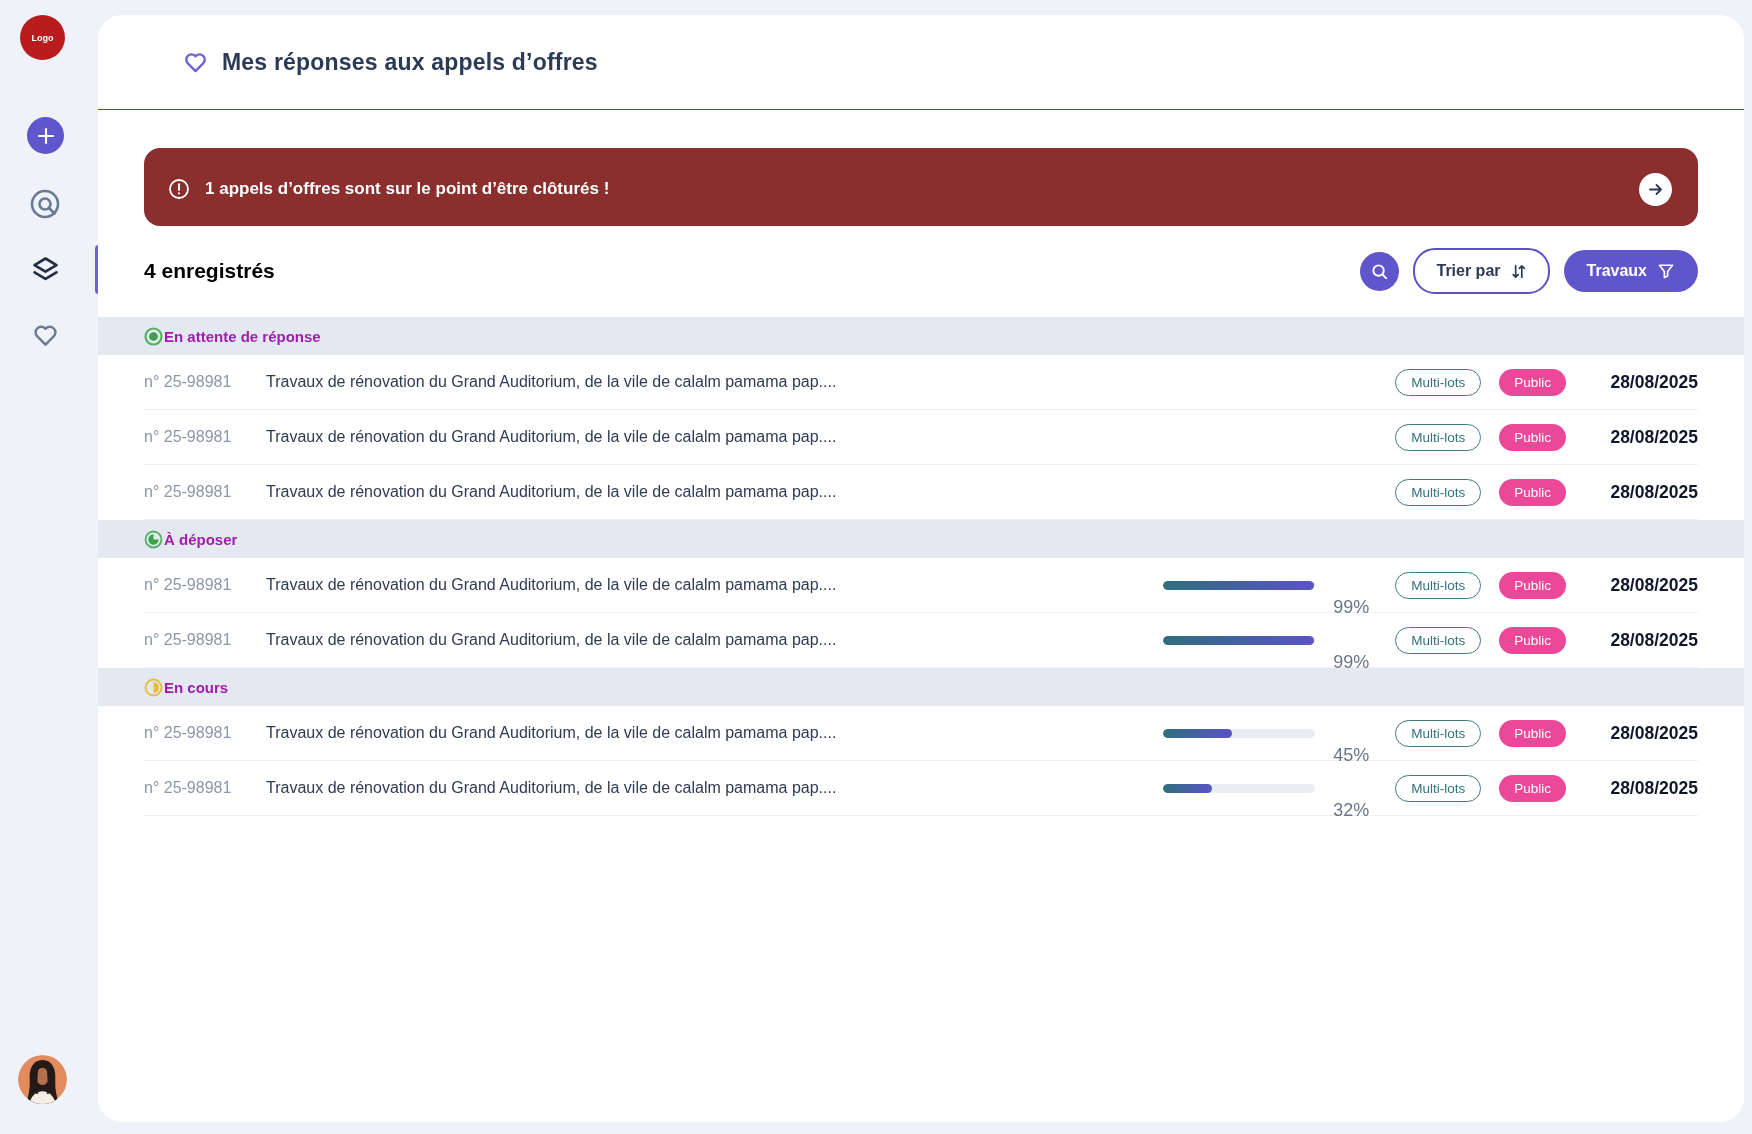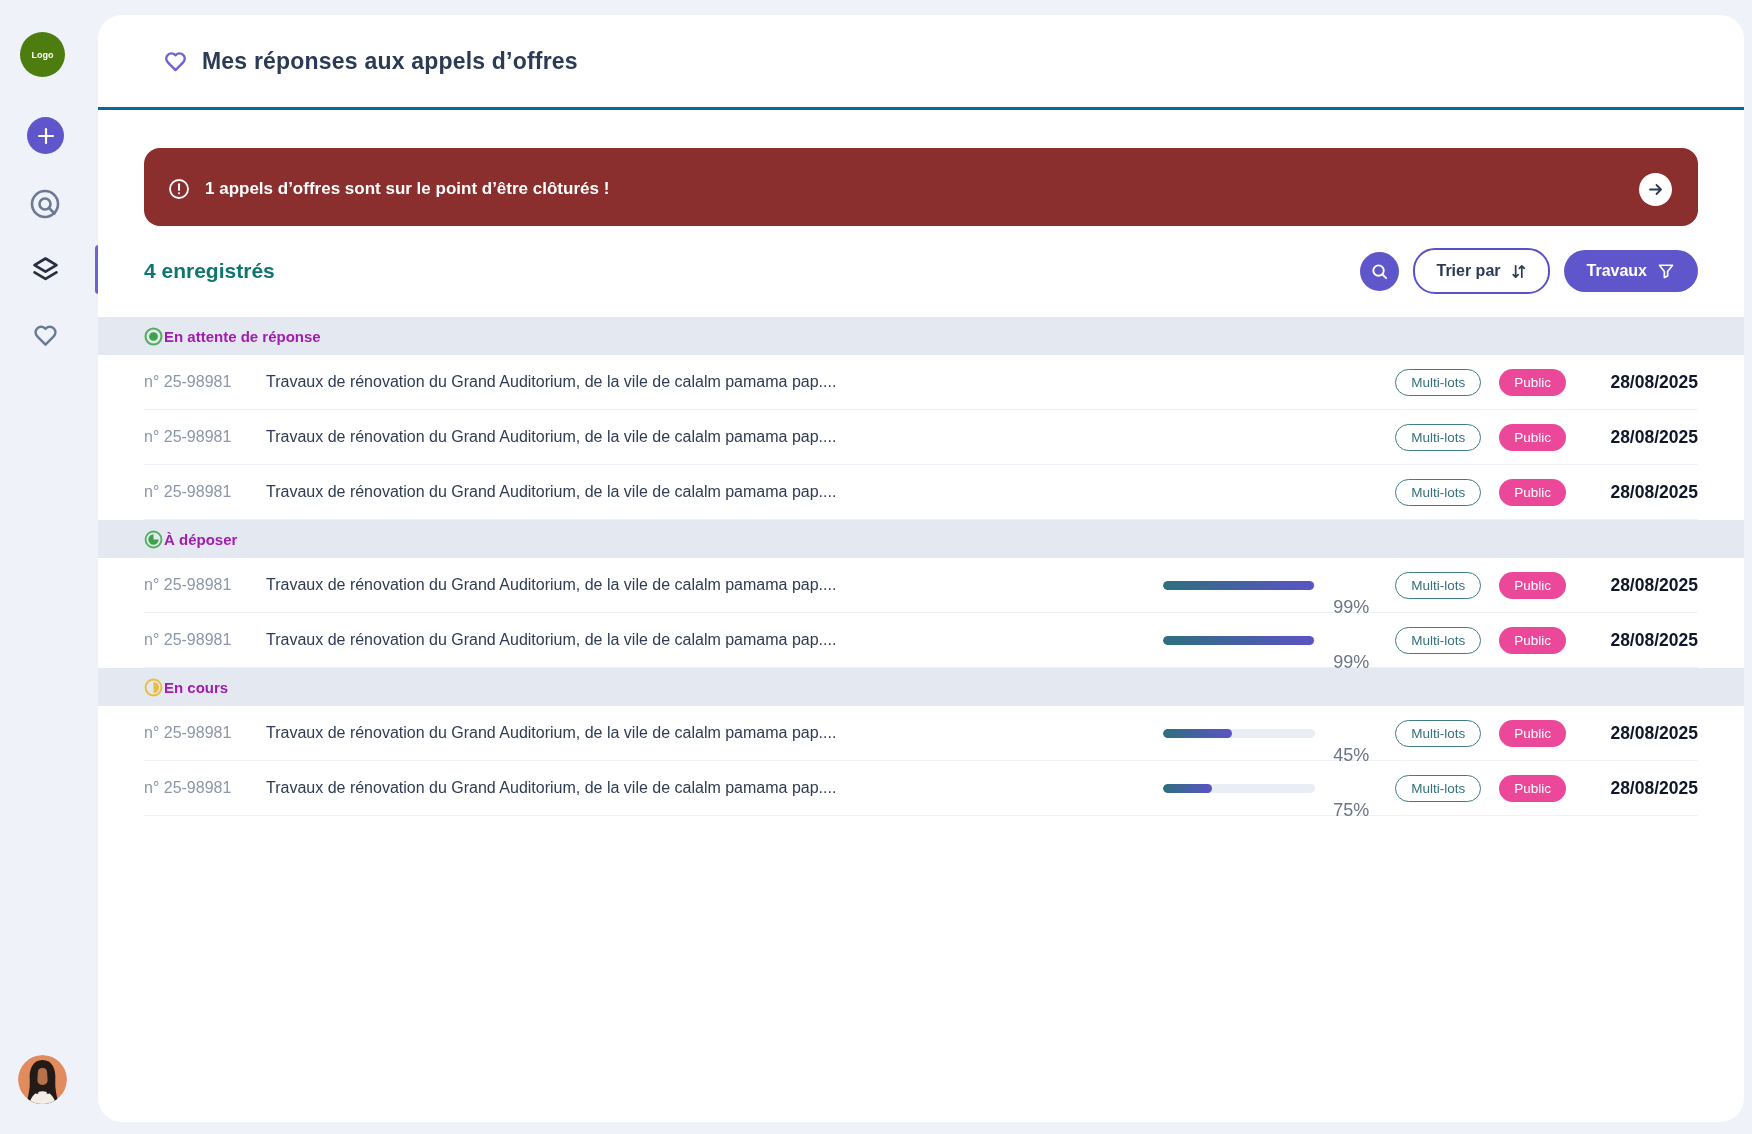--- a/index.html
+++ b/index.html
@@ -7,22 +7,22 @@
   body {
     position:relative;
     background:#EFF2F8;
     font-family:"Liberation Sans", sans-serif;
     color:#2B3A55;
     overflow:hidden;
   }
   
   .sidebar { position:absolute; left:0; top:0; width:98px; height:100%; }
   .logo-circle{
-    position:absolute; left:20px; top:32px; width:45px; height:45px; border-radius:50%;
-    background:#4d7c0f; color:#fff; font-size:9px; font-weight:bold;
+    position:absolute; left:20px; top:15px; width:45px; height:45px; border-radius:50%;
+    background:#b91c1c; color:#fff; font-size:9px; font-weight:bold;
     display:flex; align-items:center; justify-content:center;
   }
   .plus-btn{
     position:absolute; left:27px; top:117px; width:37px; height:37px; border-radius:50%;
     background:#6056CB; display:flex; align-items:center; justify-content:center; cursor:pointer;
   }
   .nav-icon{ position:absolute; display:flex; align-items:center; justify-content:center; cursor:pointer; }
   .nav-at{ left:27px; top:186px; width:36px; height:36px; }
   .nav-layers{ left:30px; top:254px; width:31px; height:31px; }
   .nav-heart{ left:30px; top:320px; width:31px; height:31px; }
@@ -33,38 +33,38 @@
   .avatar{
     position:absolute; left:18px; top:1055px; width:49px; height:49px; border-radius:50%;
     overflow:hidden; cursor:pointer;
   }
   
   .card{
     position:absolute; left:98px; top:15px; right:8px; bottom:12px;
     background:#fff; border-radius:24px; overflow:hidden;
   }
   .card-header{
-    height:95px; border-bottom:3px solid #0369a1;
-    display:flex; align-items:center; padding-left:64px; gap:13px;
+    height:95px; border-bottom:1px solid #0369a1;
+    display:flex; align-items:center; padding-left:84px; gap:13px;
   }
   .page-title{ font-size:23px; font-weight:600; color:#2B3A55; letter-spacing:.2px; }
   .content{ padding:0 46px; }
   
   .alert{
     margin-top:38px; height:78px; border-radius:16px; background:#8B2E2E;
     display:flex; align-items:center; padding:4px 26px 0 24px; gap:15px;
     color:#fff; font-size:17px; font-weight:bold;
   }
   .alert-arrow{
     margin-left:auto; width:33px; height:33px; border-radius:50%; background:#fff;
     display:flex; align-items:center; justify-content:center; cursor:pointer; flex-shrink:0;
   }
   
   .toolbar{ margin-top:22px; display:flex; align-items:center; justify-content:space-between; }
-  .count{ font-size:21px; font-weight:bold; color:#0f766e; }
+  .count{ font-size:21px; font-weight:bold; color:#000000; }
   .toolbar-right{ display:flex; align-items:center; gap:14px; }
   .search-btn{
     width:39px; height:39px; border-radius:50%; background:#6056CB;
     display:flex; align-items:center; justify-content:center; cursor:pointer;
   }
   .sort-btn{
     height:46px; padding:0 21px; border:2px solid #5A51C8; border-radius:22px; background:#fff;
     display:flex; align-items:center; gap:9px; font-size:16px; font-weight:bold; color:#2B3A55; cursor:pointer;
   }
   .filter-btn{
@@ -317,21 +317,21 @@
         </div>
       </div>
 
       <div class="row">
         <span class="num">n° 25-98981</span>
         <span class="rtitle">Travaux de rénovation du Grand Auditorium, de la vile de calalm pamama pap....</span>
         <div class="right">
           <div class="progress">
             <div class="fill" style="width: 32%;"></div>
           </div>
-          <span class="pct">75%</span>
+          <span class="pct">32%</span>
           <span class="pill outline">Multi-lots</span>
           <span class="pill solid">Public</span>
           <span class="date">28/08/2025</span>
         </div>
       </div>
 
     </div>
   </div>
 </div>
 

